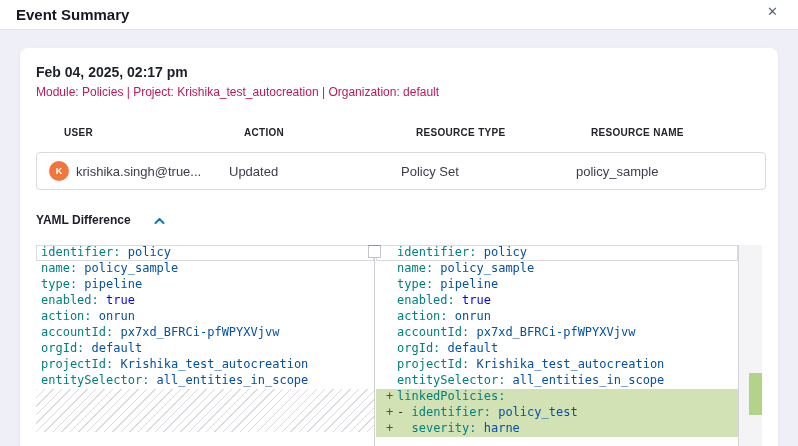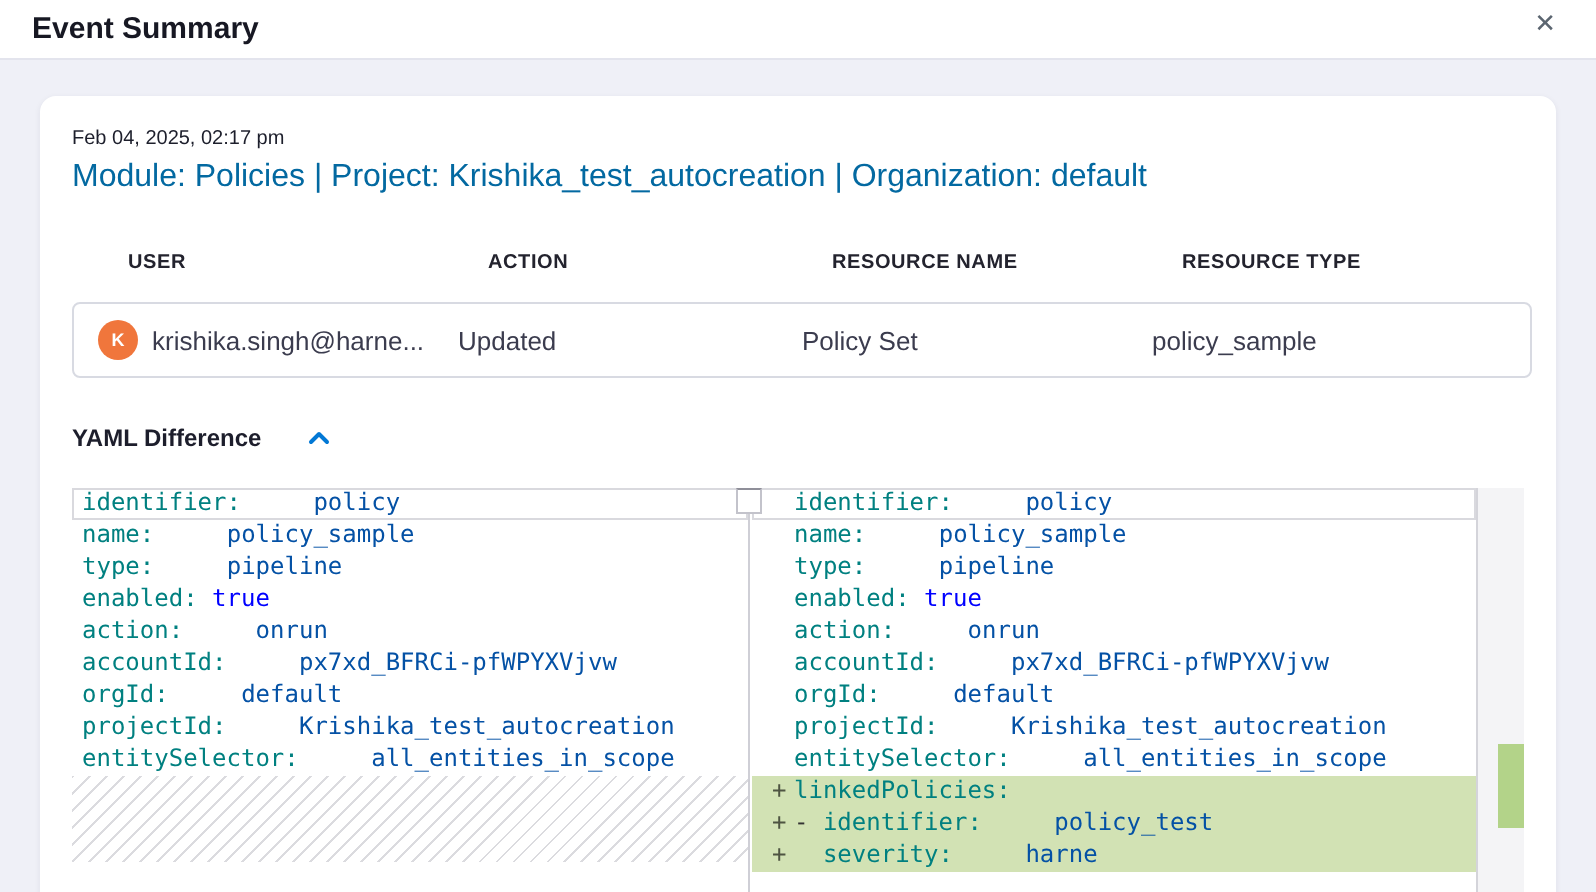--- a/index.html
+++ b/index.html
@@ -16,22 +16,22 @@
   .close-btn {
     border:none; background:transparent; color:#5b6570; font-size:13px;
     cursor:pointer; line-height:1; padding:4px; margin-top:-6px;
   }
 
   
   .card {
     margin:18px 20px 0 20px; background:#ffffff; border-radius:8px;
     box-shadow:0 1px 3px rgba(40,41,61,.08); padding:16px; height:520px;
   }
-  .event-date { font-size:10px; font-weight:normal; color:#1d1f2c; }
-  .event-meta { margin-top:5px; font-size:16px; color:#0369a1; }
+  .event-date { font-size:14px; font-weight:bold; color:#1d1f2c; }
+  .event-meta { margin-top:5px; font-size:12px; color:#be185d; }
 
   
   .cols { display:grid; grid-template-columns:180px 172px 175px 1fr; }
   .table-head { margin:28px 0 0 12px;padding-left:16px; }
   .table-head .col-h {
     font-size:10px; font-weight:700; color:#23232e; letter-spacing:.3px;
   }
   .event-row {
     margin-top:14px; border:1px solid #d8dae2; border-radius:4px;
     height:38px; align-items:center; padding-left:12px; width:730px;
@@ -63,21 +63,21 @@
   .code-right { flex:1; }
   .ruler { width:24px; background:#f4f4f6; border-left:1px solid #d4d4da; position:relative; }
   .ruler-marker { position:absolute; right:0; width:13px; background:var(--marker,#b3d389); }
 
   .code-line { height:16px; line-height:14.2px; white-space:pre; display:flex; }
   .code-line.first { box-shadow:inset 0 0 0 1px #d9d9de; }
   .code-line.added { background:var(--added-bg,#d2e2b4); }
   .lpad { width:5px; flex:0 0 5px; }
   .gutter { width:21px; flex:0 0 21px; padding-left:10px; color:#4e5442; }
   .tok-key { color:var(--c-key,#008080); }
-  .tok-str { color:var(--c-val,#0451a5);margin-left:29px; }
+  .tok-str { color:var(--c-val,#0451a5); }
   .tok-kw  { color:var(--c-kw,#0000ff); }
   .tok-punct { color:#333333; }
   .hatch {
     background:repeating-linear-gradient(135deg,#dbdbdf 0,#dbdbdf 1px,#ffffff 1px,#ffffff 6px);
   }
 </style>
 </head>
 <body>
 
 <div class="modal-header">
@@ -86,28 +86,28 @@
 </div>
 
 <div class="card">
 
   <div class="event-date">Feb 04, 2025, 02:17 pm</div>
   <div class="event-meta">Module: Policies | Project: Krishika_test_autocreation | Organization: default</div>
 
   <div class="cols table-head">
     <span class="col-h">USER</span>
     <span class="col-h">ACTION</span>
+    <span class="col-h">RESOURCE TYPE</span>
     <span class="col-h">RESOURCE NAME</span>
-    <span class="col-h">RESOURCE TYPE</span>
   </div>
 
   <div class="cols event-row">
     <div class="cell user-cell">
       <span class="avatar">K</span>
-      <span>krishika.singh@harne...</span>
+      <span>krishika.singh@true...</span>
     </div>
     <div class="cell">Updated</div>
     <div class="cell">Policy Set</div>
     <div class="cell">policy_sample</div>
   </div>
 
   <div class="yaml-label-row">
     <span class="yaml-label">YAML Difference</span>
     <span class="chev">
       <svg width="11" height="8" viewBox="0 0 11 8">

